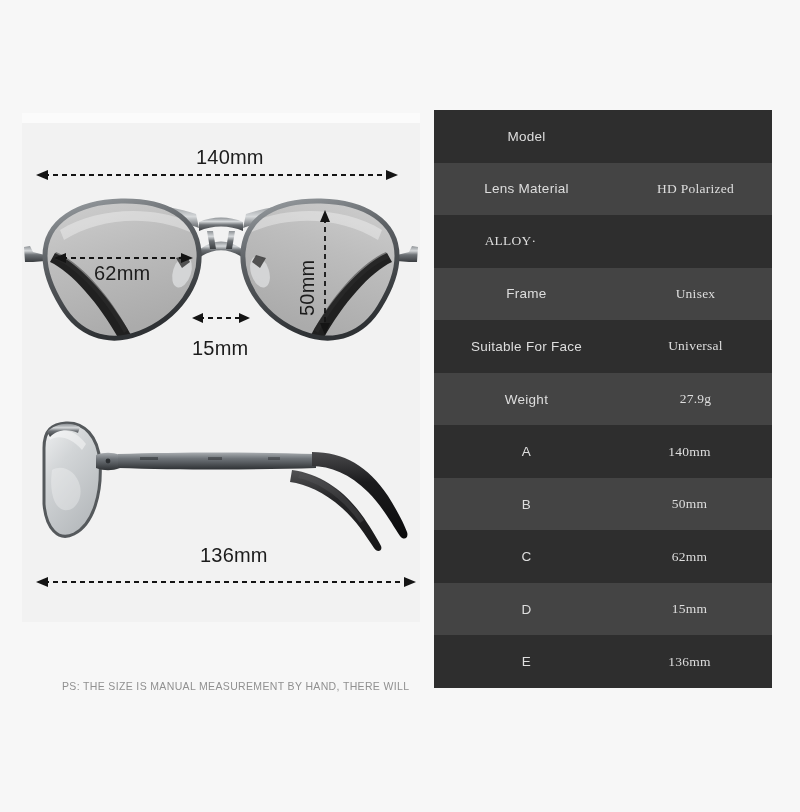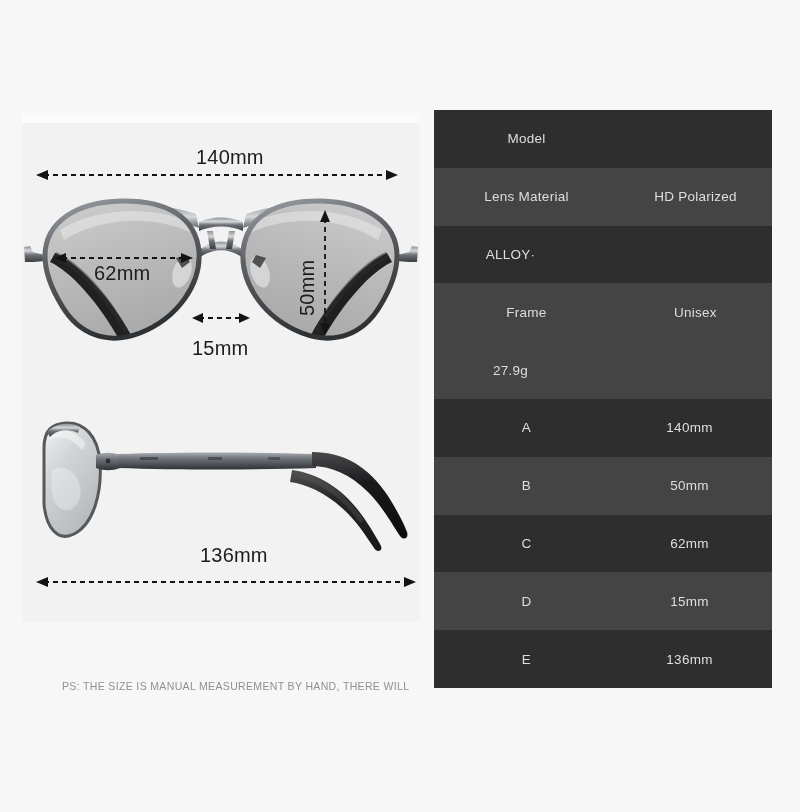--- a/index.html
+++ b/index.html
@@ -64,21 +64,21 @@
   .spec-row.even{background:#444444;}
   .spec-key,.spec-val{
     color:#dedede;
     font-size:13.5px;
     letter-spacing:.25px;
     font-family:"Liberation Sans","DejaVu Sans",sans-serif;
     font-weight:400;
     text-align:center;
   }
   .spec-key{width:185px;}
-  .spec-val{width:153px;}
+  .spec-val{width:153px;font-family:Liberation Serif, serif;}
   .spec-val.shift{position:relative;left:-6px;}
 </style>
 </head>
 <body>
 
 <div id="stage">
 
   <div class="card"></div>
   <div class="card-top-white"></div>
 
@@ -260,21 +260,26 @@
         <div class="spec-key">Lens Material</div>
         <div class="spec-val">HD Polarized</div>
       </div>
       <div class="spec-row odd">
         <div class="spec-val">ALLOY·</div>
       </div>
       <div class="spec-row even">
         <div class="spec-key">Frame</div>
         <div class="spec-val">Unisex</div>
       </div>
-      <div class="spec-row even">
+      <div class="spec-row odd">
+        <div class="spec-key">Suitable For Face</div>
+        <div class="spec-val">Universal</div>
+      </div>
+      <div class="spec-row even">
+        <div class="spec-key">Weight</div>
         <div class="spec-val">27.9g</div>
       </div>
       <div class="spec-row odd">
         <div class="spec-key">A</div>
         <div class="spec-val shift">140mm</div>
       </div>
       <div class="spec-row even">
         <div class="spec-key">B</div>
         <div class="spec-val shift">50mm</div>
       </div>

